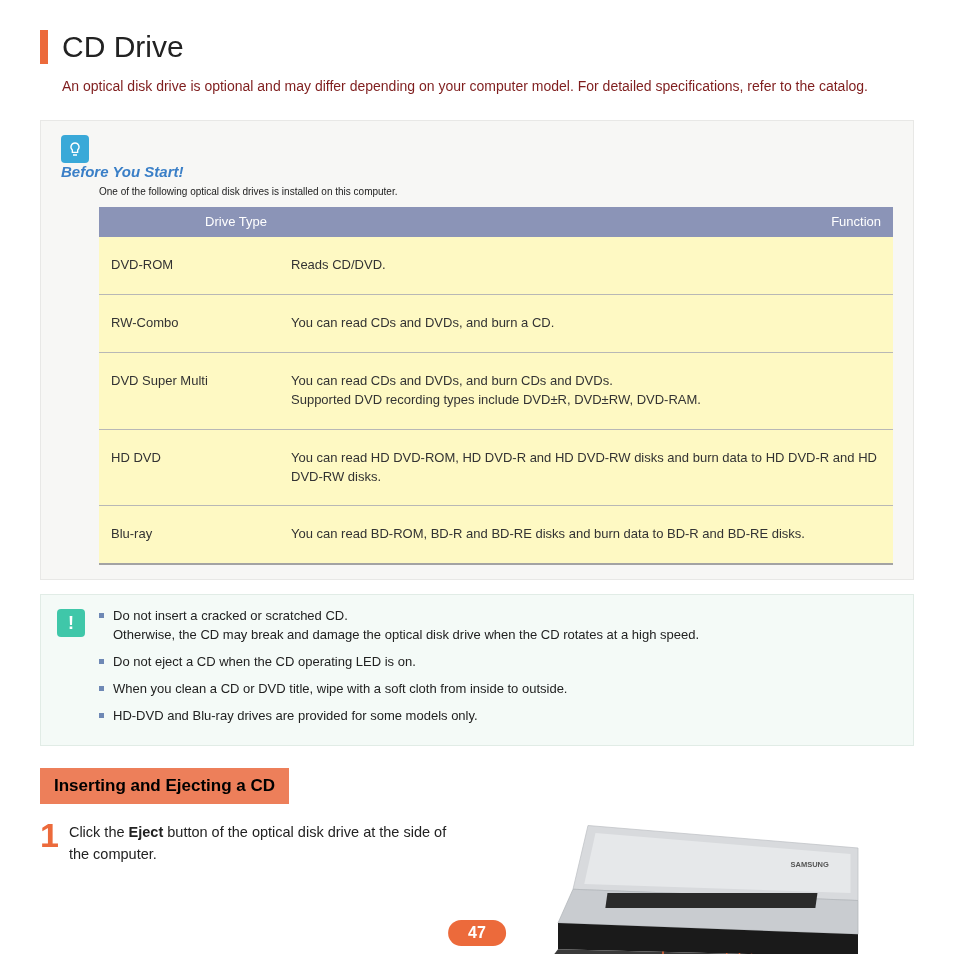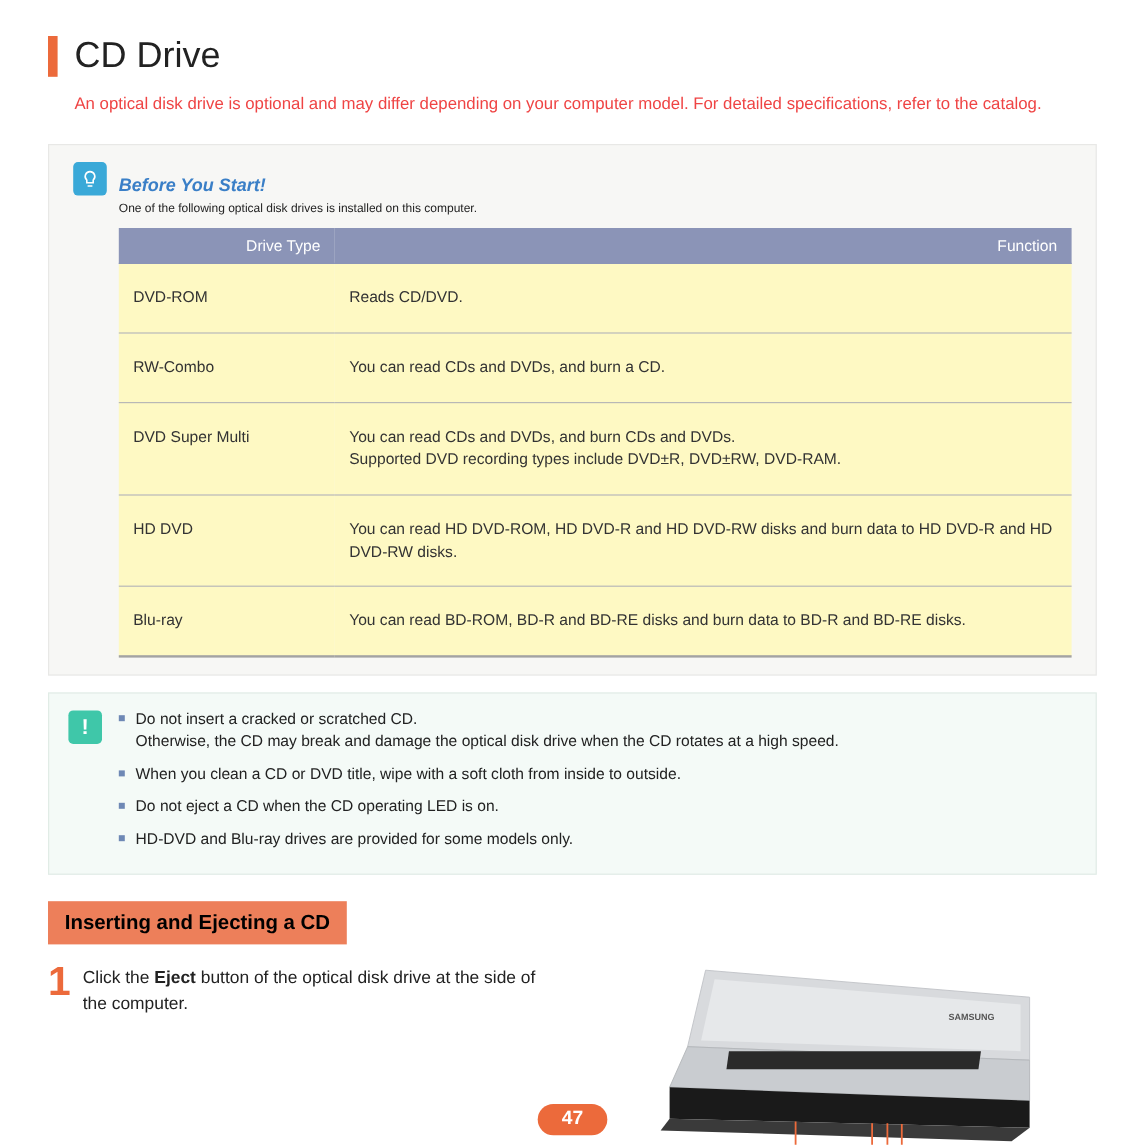--- a/index.html
+++ b/index.html
@@ -8,28 +8,28 @@
     height: 954px;
     font-family: Arial, Helvetica, sans-serif;
     background: #fff;
     color: #333;
     padding: 30px 40px 10px 40px;
     position: relative;
   }
   .title-row { display: flex; align-items: center; margin-bottom: 12px; }
   .title-bar { width: 8px; height: 34px; background: #ec6a3b; margin-right: 14px; }
   h1 { font-size: 30px; font-weight: normal; color: #222; }
-  .intro { font-size: 14px; color: #ef4444; margin-left: 22px; margin-bottom: 24px; line-height: 1.45; }
+  .intro { font-size: 14px; color: #7f1d1d; margin-left: 22px; margin-bottom: 24px; line-height: 1.45; }
   .tip-box {
     background: #f7f7f5;
     border: 1px solid #e8e8e6;
     padding: 14px 20px 14px 20px;
     margin-bottom: 14px;
   }
-  .tip-head { display: flex; align-items: flex-end; margin-bottom: 6px; }
+  .tip-head { display: flex; align-items: flex-start; margin-bottom: 6px; flex-direction: column; }
   .bulb-icon {
     width: 28px; height: 28px; background: #3aa9d8; border-radius: 4px;
     display: flex; align-items: center; justify-content: center; margin-right: 10px;
     flex-shrink: 0;
   }
   .bulb-icon svg { width: 16px; height: 16px; }
   .tip-title { color: #3a7fc7; font-weight: bold; font-style: italic; font-size: 15px; }
   .tip-sub { font-size: 10px; color: #222; margin-left: 38px; margin-bottom: 10px; }
   table { width: calc(100% - 38px); margin-left: 38px; border-collapse: collapse; font-size: 13px; }
   thead th {
@@ -135,22 +135,22 @@
       </tr>
     </tbody>
   </table>
 </div>
 
 <div class="warn-box">
   <div class="excl-icon">!</div>
   <ul>
     <li style="white-space:pre-line">Do not insert a cracked or scratched CD.
 Otherwise, the CD may break and damage the optical disk drive when the CD rotates at a high speed.</li>
+    <li>Do not eject a CD when the CD operating LED is on.</li>
     <li>When you clean a CD or DVD title, wipe with a soft cloth from inside to outside.</li>
-    <li>Do not eject a CD when the CD operating LED is on.</li>
     <li>HD-DVD and Blu-ray drives are provided for some models only.</li>
   </ul>
 </div>
 
 <div class="section-title">Inserting and Ejecting a CD</div>
 
 <div class="cols">
   <div class="left-col">
     <div class="step">
       <div class="step-num">1</div>

